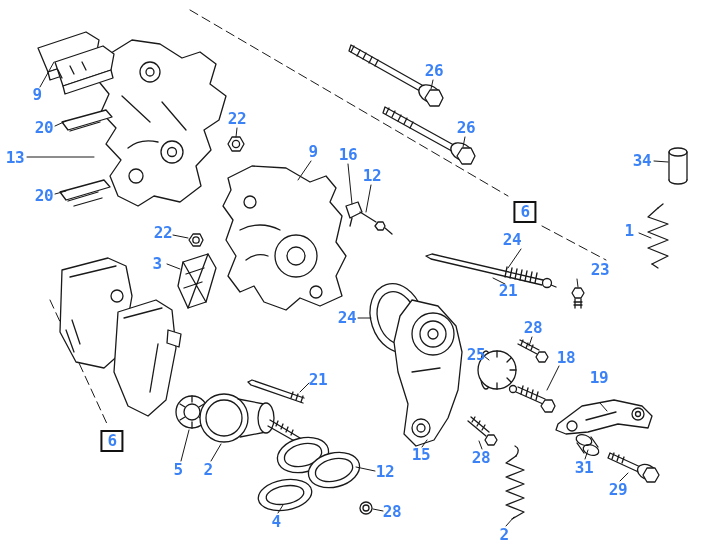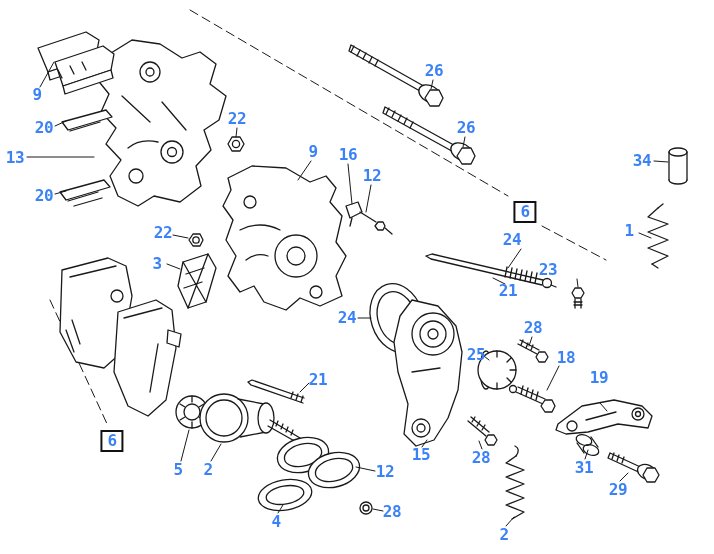--- a/index.html
+++ b/index.html
@@ -293,21 +293,21 @@
   <div class="lbl" style="left:237px;top:119px">22</div>
   <div class="lbl" style="left:313px;top:152px">9</div>
   <div class="lbl" style="left:348px;top:155px">16</div>
   <div class="lbl" style="left:372px;top:176px">12</div>
   <div class="lbl" style="left:434px;top:71px">26</div>
   <div class="lbl" style="left:466px;top:128px">26</div>
   <div class="lbl" style="left:642px;top:161px">34</div>
   <div class="lbl" style="left:629px;top:231px">1</div>
   <div class="lbl boxed" style="left:525px;top:212px">6</div>
   <div class="lbl" style="left:512px;top:240px">24</div>
-  <div class="lbl" style="left:548px;top:270px">23</div>
+  <div class="lbl" style="left:600px;top:270px">23</div>
   <div class="lbl" style="left:508px;top:291px">21</div>
   <div class="lbl" style="left:533px;top:328px">28</div>
   <div class="lbl" style="left:476px;top:355px">25</div>
   <div class="lbl" style="left:566px;top:358px">18</div>
   <div class="lbl" style="left:599px;top:378px">19</div>
   <div class="lbl" style="left:347px;top:318px">24</div>
   <div class="lbl" style="left:157px;top:264px">3</div>
   <div class="lbl" style="left:163px;top:233px">22</div>
   <div class="lbl" style="left:318px;top:380px">21</div>
   <div class="lbl" style="left:178px;top:470px">5</div>

